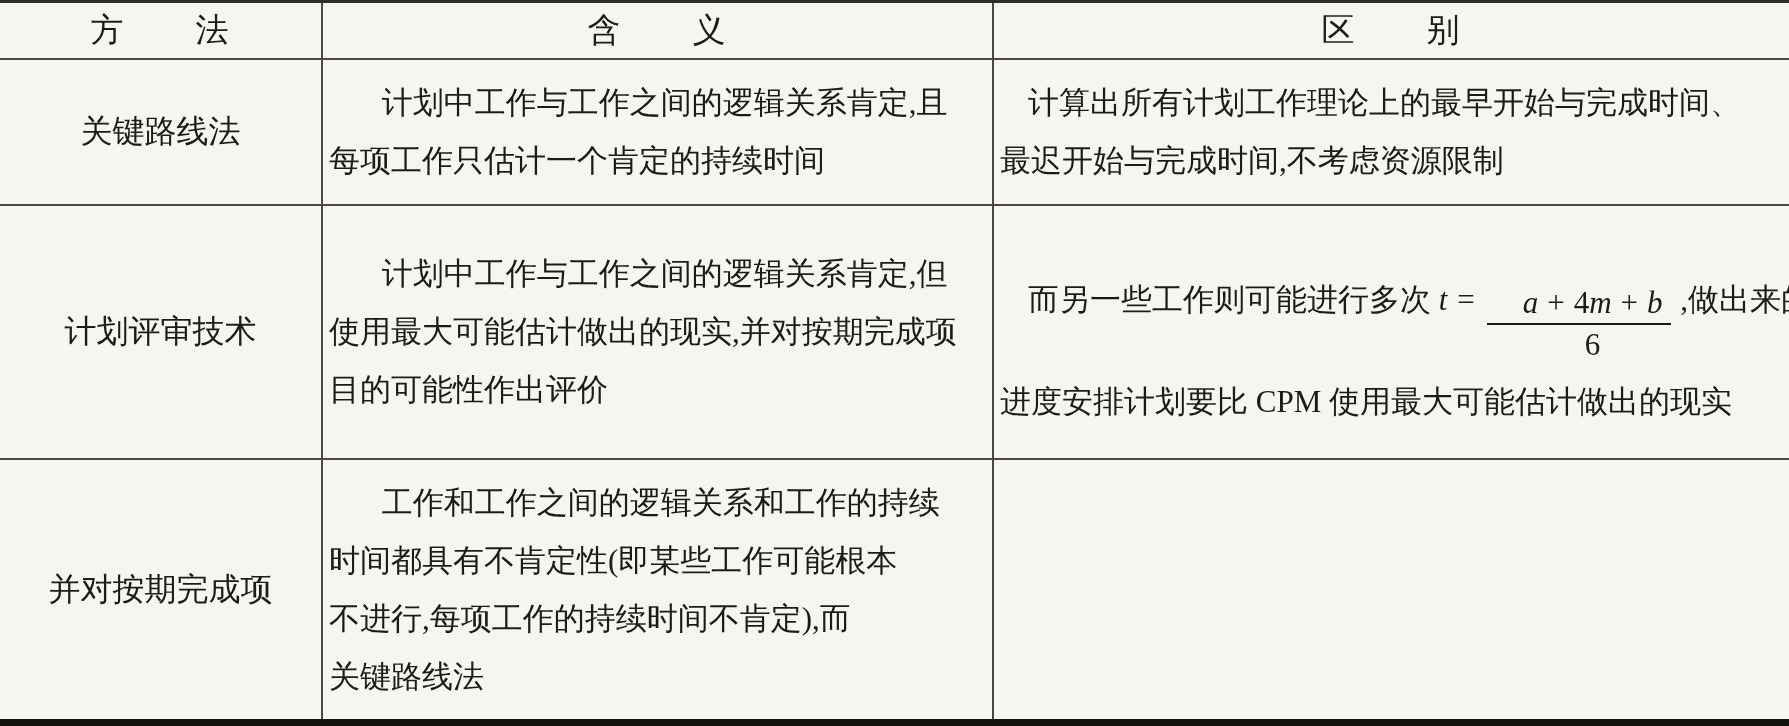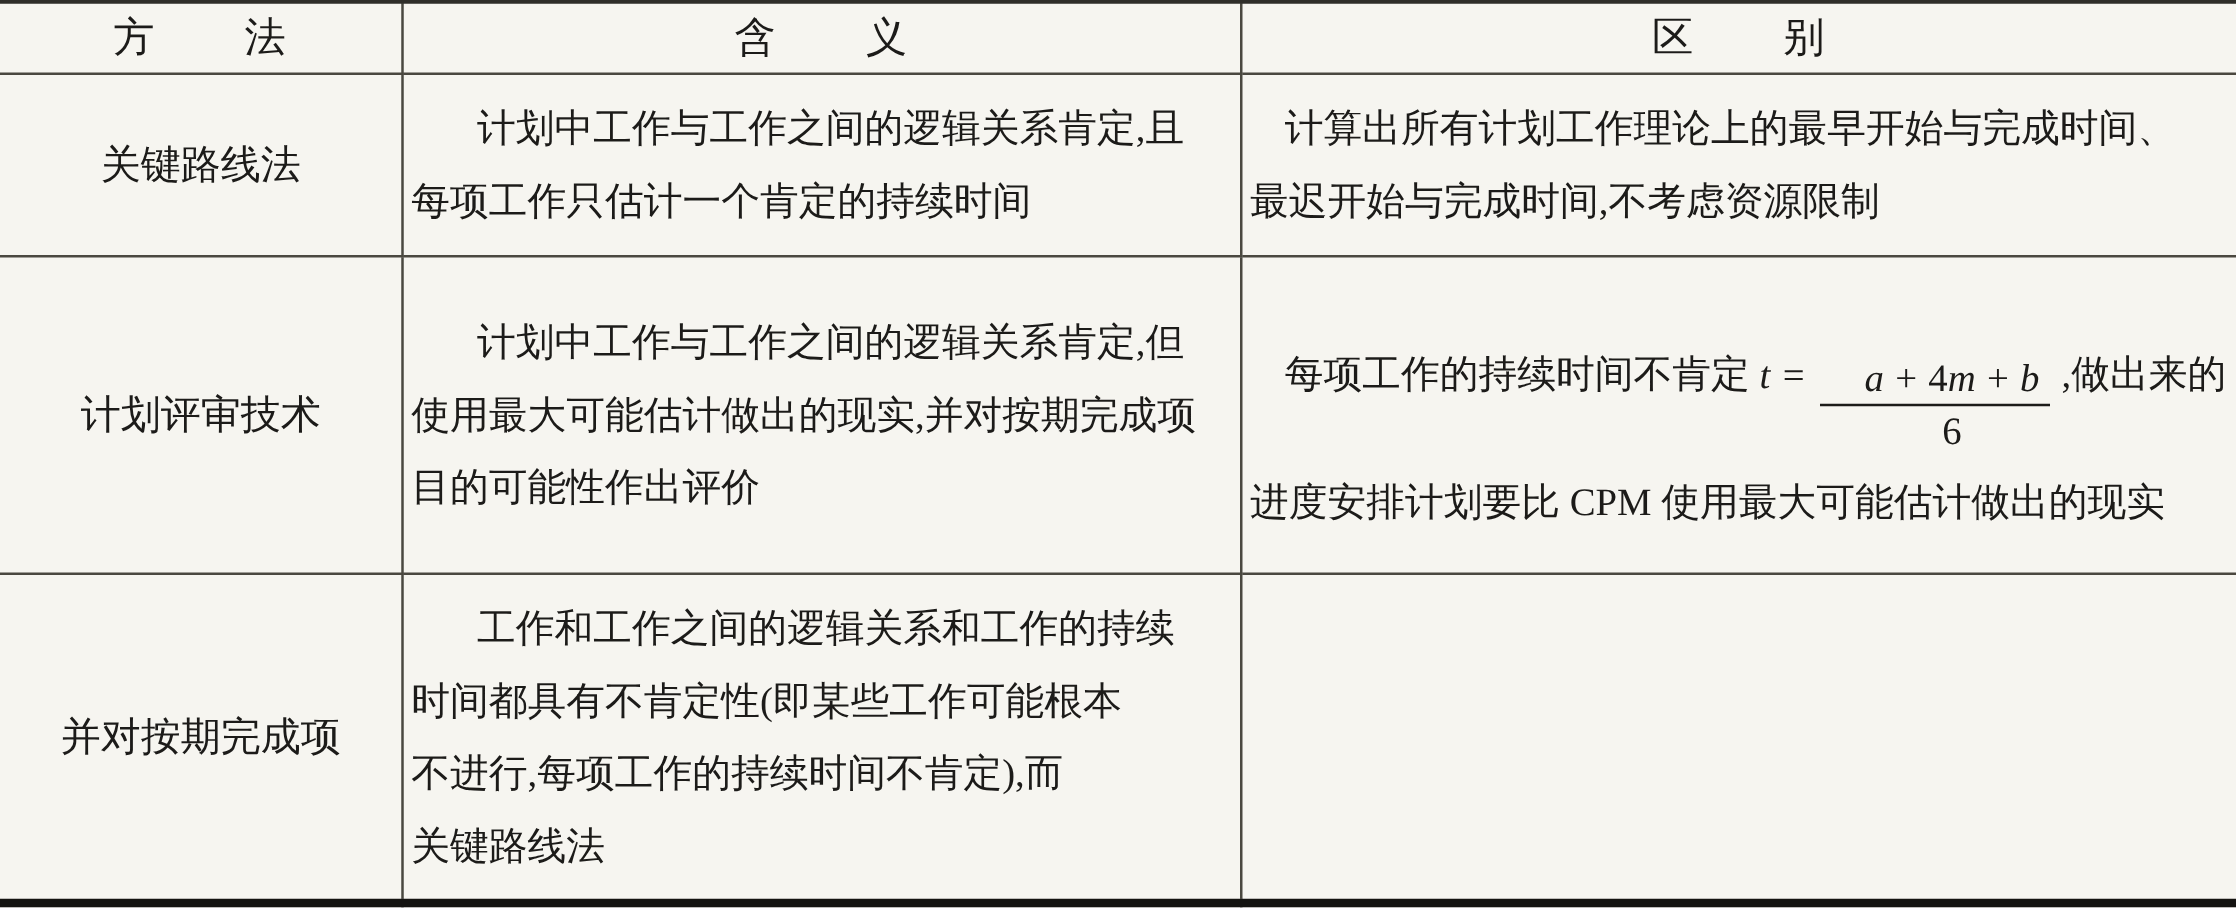--- a/index.html
+++ b/index.html
@@ -116,21 +116,21 @@
         <td class="body meaning">
           <p class="para">
             <span class="line">计划中工作与工作之间的逻辑关系肯定,但</span>
             <span class="line">使用最大可能估计做出的现实,并对按期完成项</span>
             <span class="line">目的可能性作出评价</span>
           </p>
         </td>
         <td class="body diff">
           <p class="para">
             <span class="line">
-              <span>每项工作的持续时间不肯定</span>
+              <span>而另一些工作则可能进行多次</span>
               <span class="math">
                 <span class="var">t</span><span class="eq">=</span><span class="frac"><span class="num"><span class="var">a</span><span class="op">+</span><span>4</span><span class="var">m</span><span class="op">+</span><span class="var">b</span></span><span class="den">6</span></span>
               </span><span>,做出来的</span>
             </span>
             <span class="line">进度安排计划要比 CPM 使用最大可能估计做出的现实</span>
           </p>
         </td>
       </tr>
 
       <tr>

